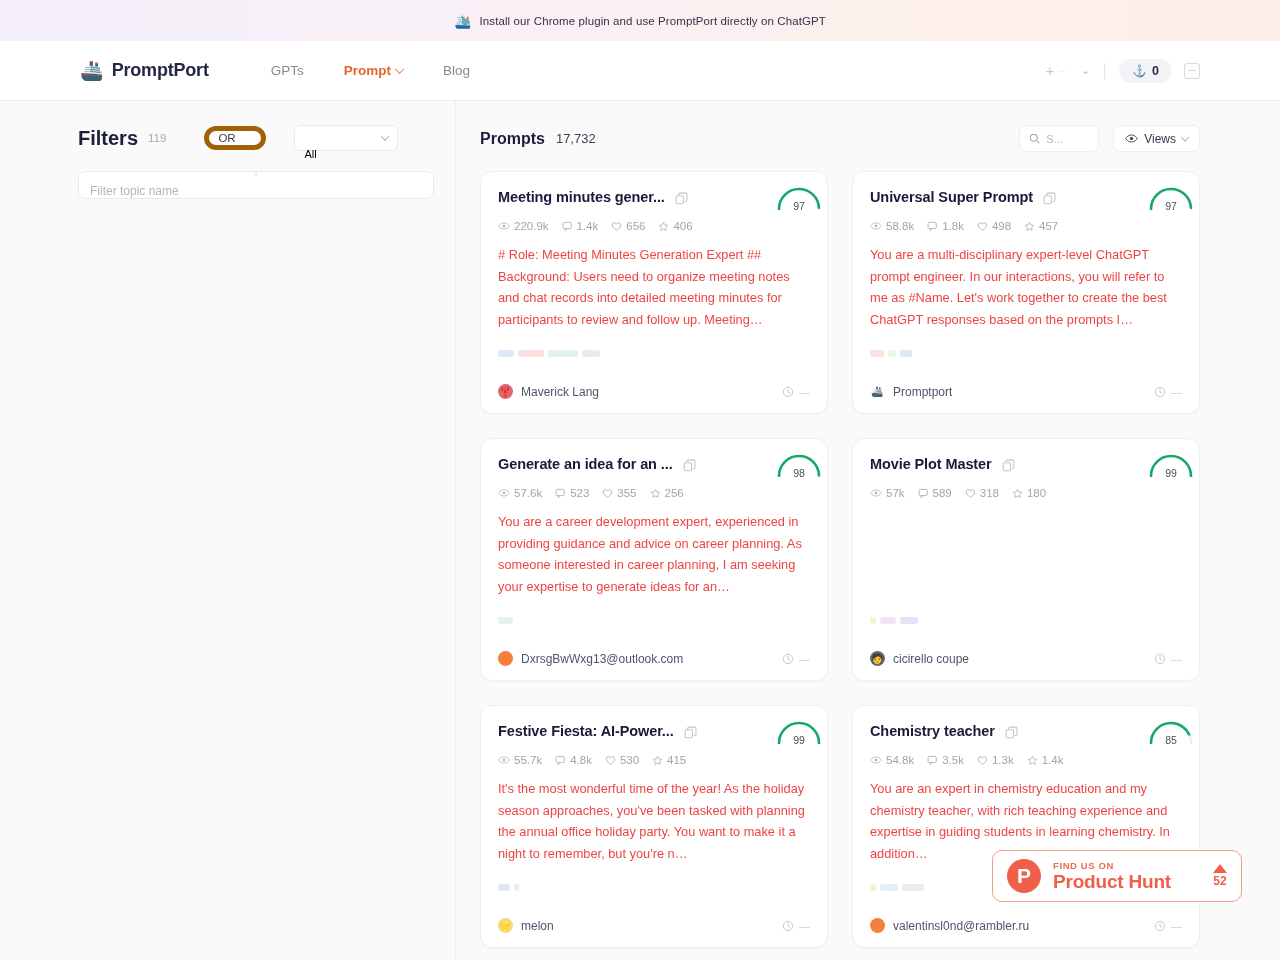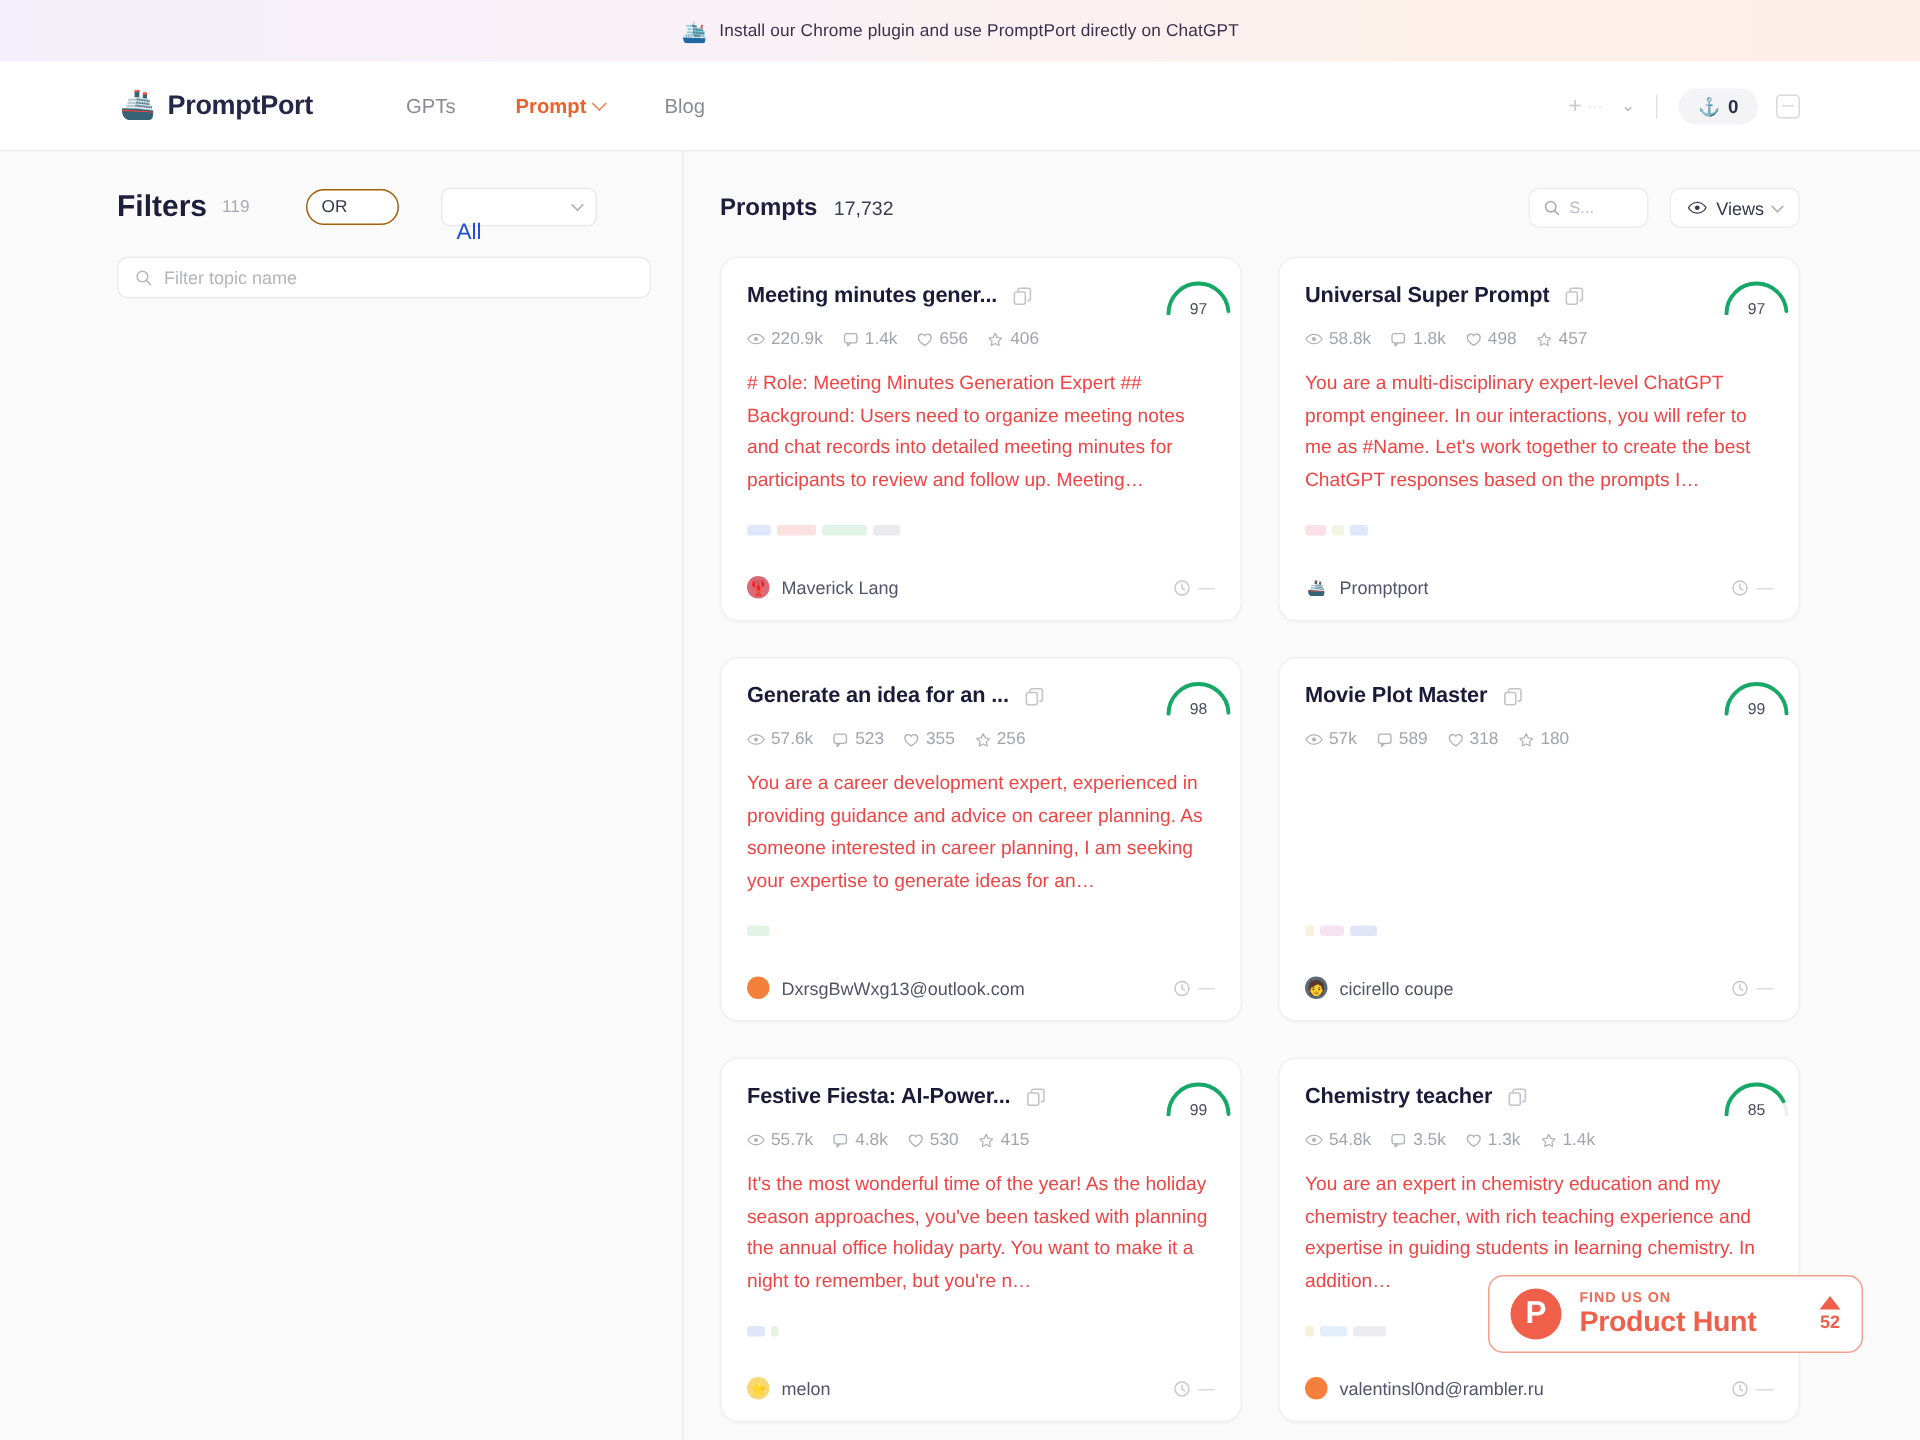--- a/index.html
+++ b/index.html
@@ -76,40 +76,40 @@
     padding: 24px 22px 0 78px;
     background: #fafafa;
   }
   .filter-head { display: flex; align-items: center; gap: 10px; }
   .filters-title { font-size: 20px; font-weight: bold; color: #1d1e3c; }
   .filters-count { font-size: 11.5px; color: #a9a9b4; }
 
   .logic-toggle {
     margin-left: 28px;
     width: 62px; height: 24px; border-radius: 999px;
-    border: 1px solid #a16207; background: #fff;
+    border: 5px solid #a16207; background: #fff;
     display: flex; align-items: center; justify-content: space-between;
     padding: 0 3px 0 9px; cursor: pointer; gap: 36px;
   }
   .logic-label { font-size: 11.5px; color: #37384f; font-weight: 500; }
   .logic-knob { width: 17px; height: 17px; border-radius: 50%; background: #f4622c; }
 
   .scope-select {
     margin-left: 18px; width: 104px; height: 26px;
     border: 1px solid #e9e9ec; border-radius: 6px; background: #fff;
     display: flex; align-items: center; justify-content: space-between;
     padding: 0 9px; cursor: pointer;
   }
-  .scope-value { font-size: 15px; color: #1d4ed8; margin-top: 32px; }
+  .scope-value { font-size: 11px; color: #000000; margin-top: 32px; }
   .scope-chev { width:6px; height:6px; border-right:1.3px solid #adadb8; border-bottom:1.3px solid #adadb8; transform: rotate(45deg) translate(-1px,-1px); }
 
   .topic-search {
     margin-top: 20px; height: 28px; width: 356px;
     border: 1px solid #eaeaee; border-radius: 7px; background: #fff;
-    display: flex; align-items: center; gap: 8px; padding: 0 11px; cursor: text;
+    display: flex; align-items: center; gap: 8px; padding: 0 11px; cursor: text; flex-direction: column;
   }
   .topic-search input {
     border: none; outline: none; font-size: 12px; color: #3b3c52;
     font-family: inherit; width: 100%; background: transparent;
   }
   .topic-search input::placeholder { color: #b4b4be; }
 
   
   .content { flex: 1; padding: 24px 80px 0 24px; overflow: hidden; }
   .content-head { display: flex; align-items: center; }

